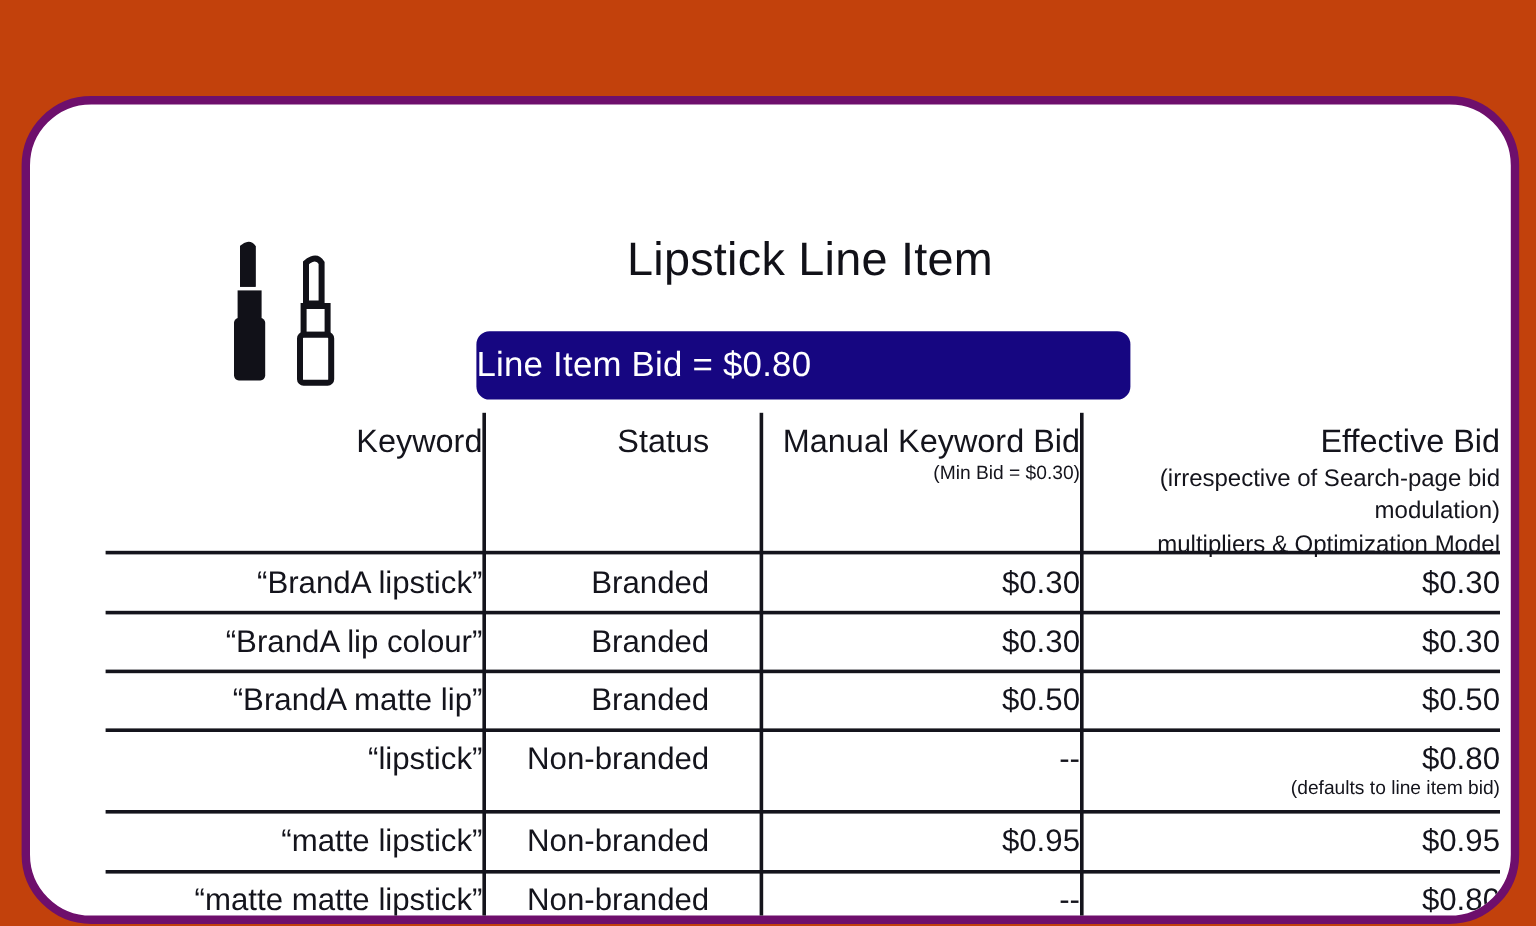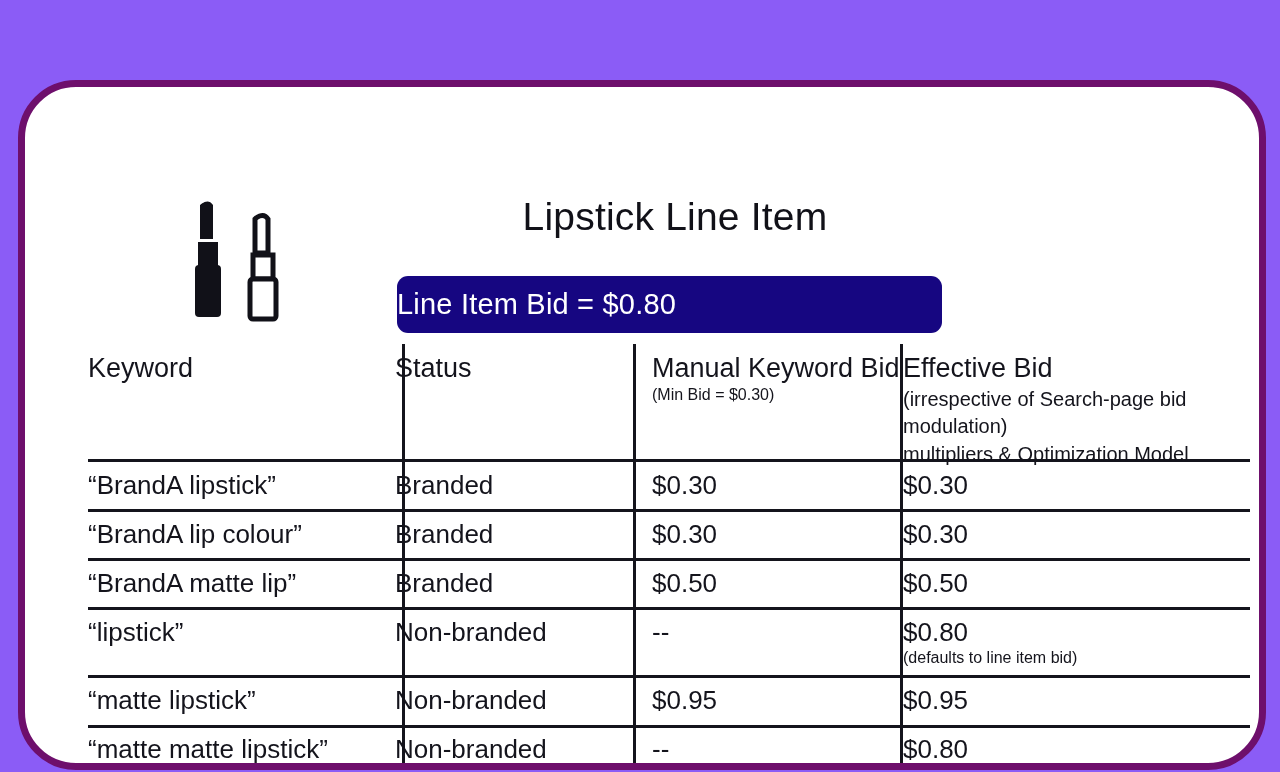--- a/index.html
+++ b/index.html
@@ -9,21 +9,21 @@
     height: 772px;
     background: #000000;
     font-family: "Liberation Sans", sans-serif;
     overflow: hidden;
   }
 
   #slide {
     position: relative;
     width: 1280px;
     height: 772px;
-    background: #8b5cf6;
+    background: #c2410c;
   }
 
   
   #card {
     position: absolute;
     left: 18px;
     top: 80px;
     width: 1248px;
     height: 690px;
     background: #ffffff;
@@ -102,30 +102,30 @@
     position: absolute;
     left: 0;
     width: 1162px;
     height: 3px;
     background: #14141c;
   }
 
   
   .cell {
     position: absolute;
-    text-align: left;
+    text-align: right;
     color: #14141c;
     font-weight: 400;
     line-height: 1.15;
   }
 
   
   .col-kw   { left: 0px;   width: 314px; }
   .col-st   { left: 307px; width: 196px; }
-  .col-mkb  { left: 548px; width: 264px; margin-left: 16px; }
+  .col-mkb  { left: 548px; width: 264px; }
   .col-eb   { left: 815px; width: 347px; }
 
   
   .hdr-main { font-size: 27px; }
   .hdr-sub  { font-size: 16px; margin-top: 2px; }
   .hdr-sub-small { font-size: 20px; line-height: 1.22; margin-top: 3px; }
 
   
   .body-text { font-size: 26px; }
   .note      { font-size: 16px; margin-top: 1px; }

